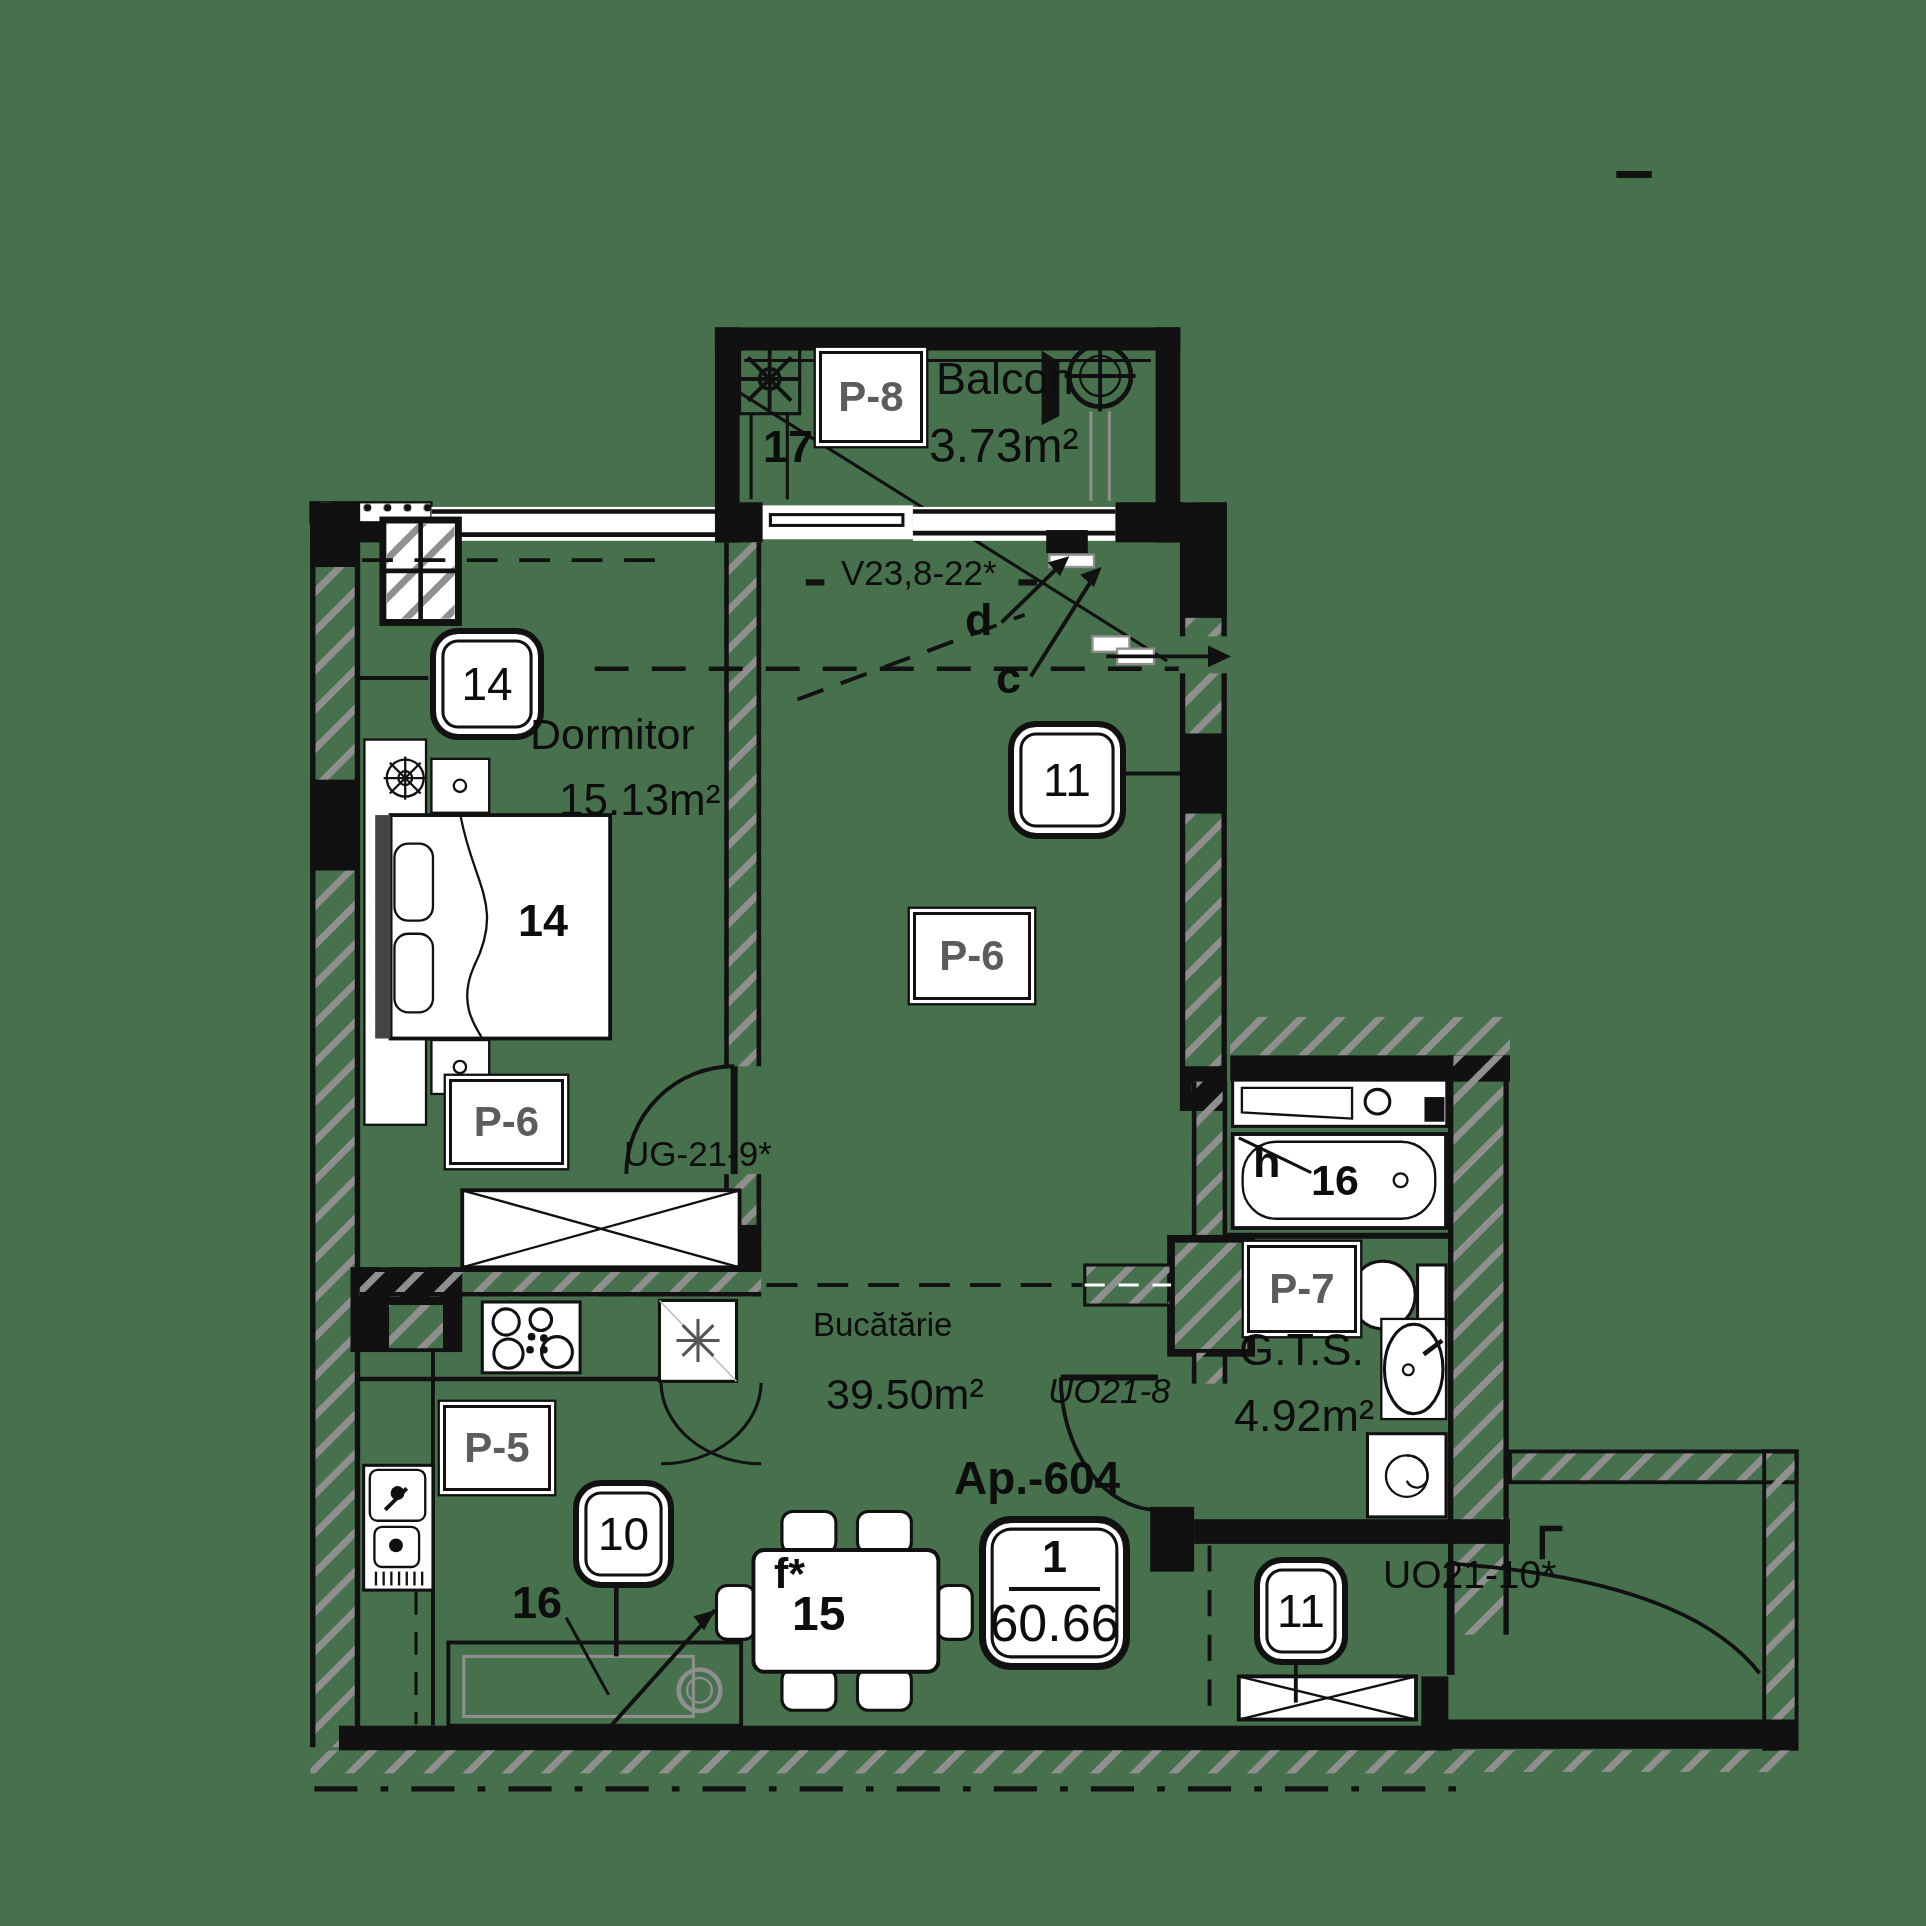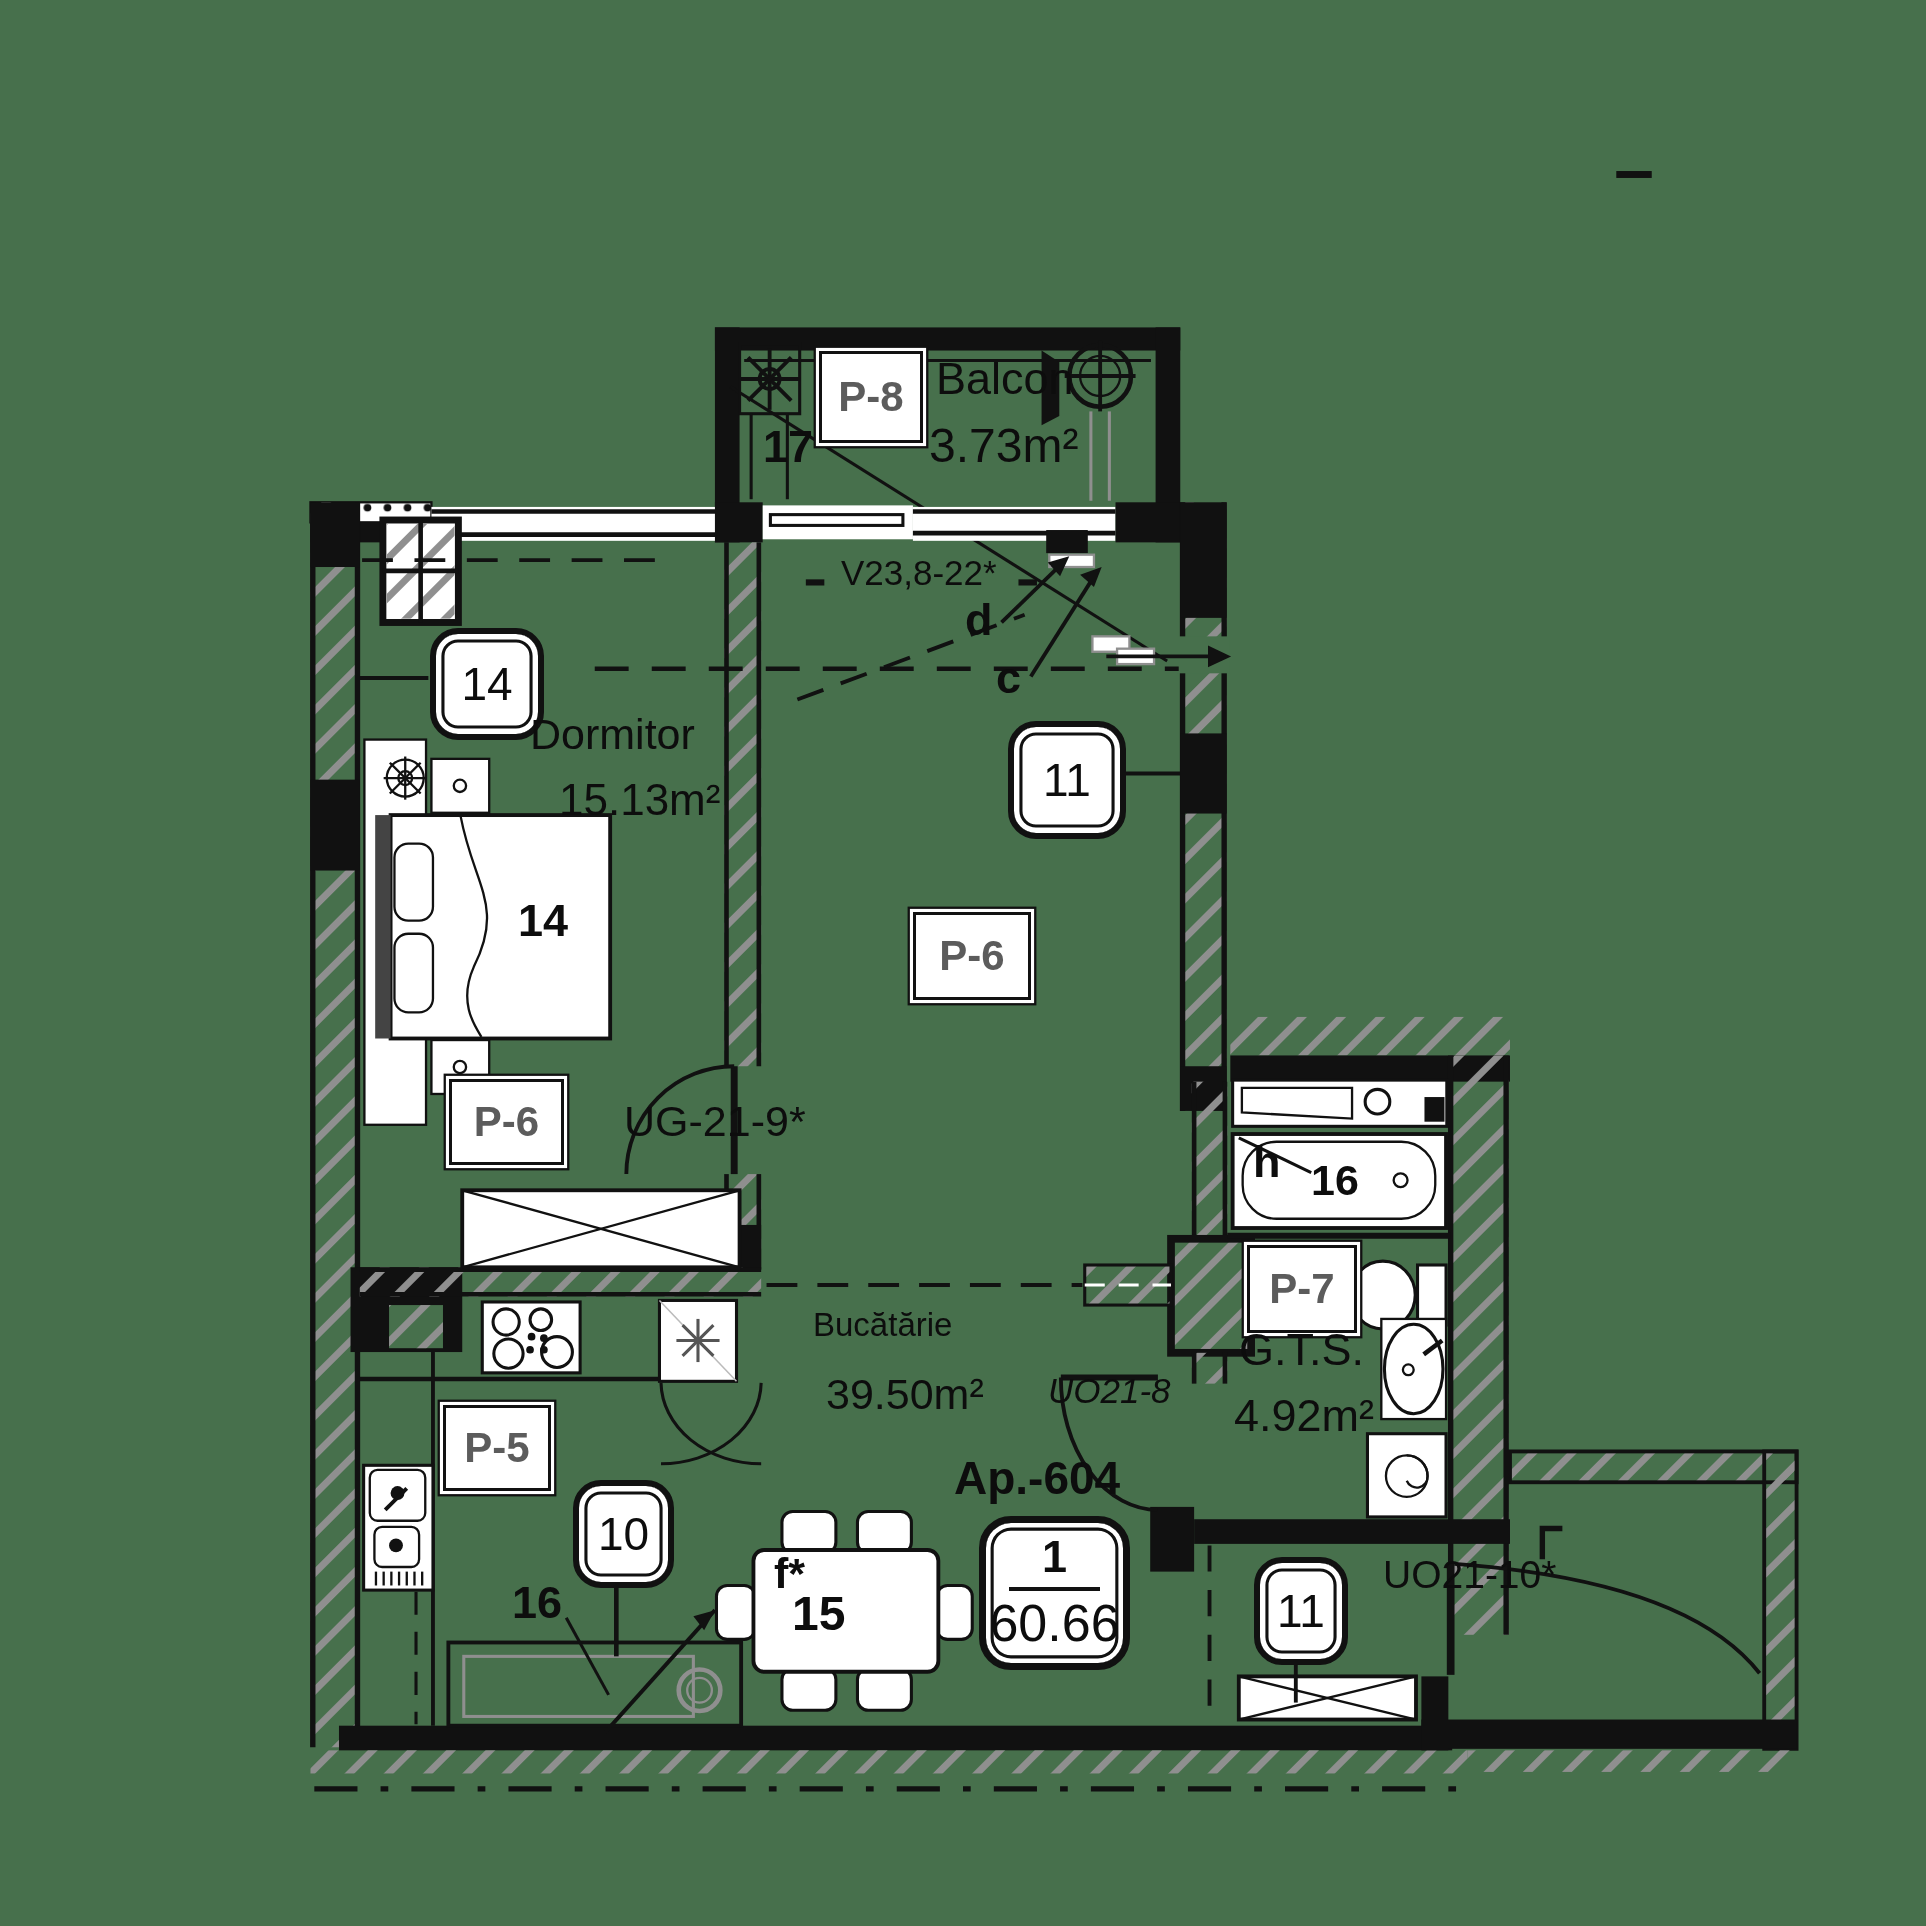--- a/index.html
+++ b/index.html
@@ -361,21 +361,21 @@
 <div class="badge" style="left:430px;top:628px;width:102px;height:100px;">
   <span>14</span>
 </div>
 <div class="lbl" style="left:530px;top:713px;font-size:43px;">Dormitor</div>
 <div class="lbl" style="left:539px;top:778px;font-size:44px;margin-left:20px;">15.13m²</div>
 <div class="lbl b" style="left:518px;top:898px;font-size:45px;">14</div>
 
 <div class="panel" style="left:449px;top:1079px;width:109px;height:80px;">
   <span>P-6</span>
 </div>
-<div class="lbl" style="left:624px;top:1100px;font-size:43px;">UG-21-9*</div>
+<div class="lbl" style="left:624px;top:1136px;font-size:35px;">UG-21-9*</div>
 
 <div class="badge" style="left:1008px;top:721px;width:106px;height:106px;">
   <span>11</span>
 </div>
 <div class="panel" style="left:913px;top:912px;width:112px;height:82px;">
   <span>P-6</span>
 </div>
 
 <div class="lbl" style="left:813px;top:1308px;font-size:33px;">Bucătărie</div>
 <div class="lbl" style="left:826px;top:1373px;font-size:43px;">39.50m²</div>

